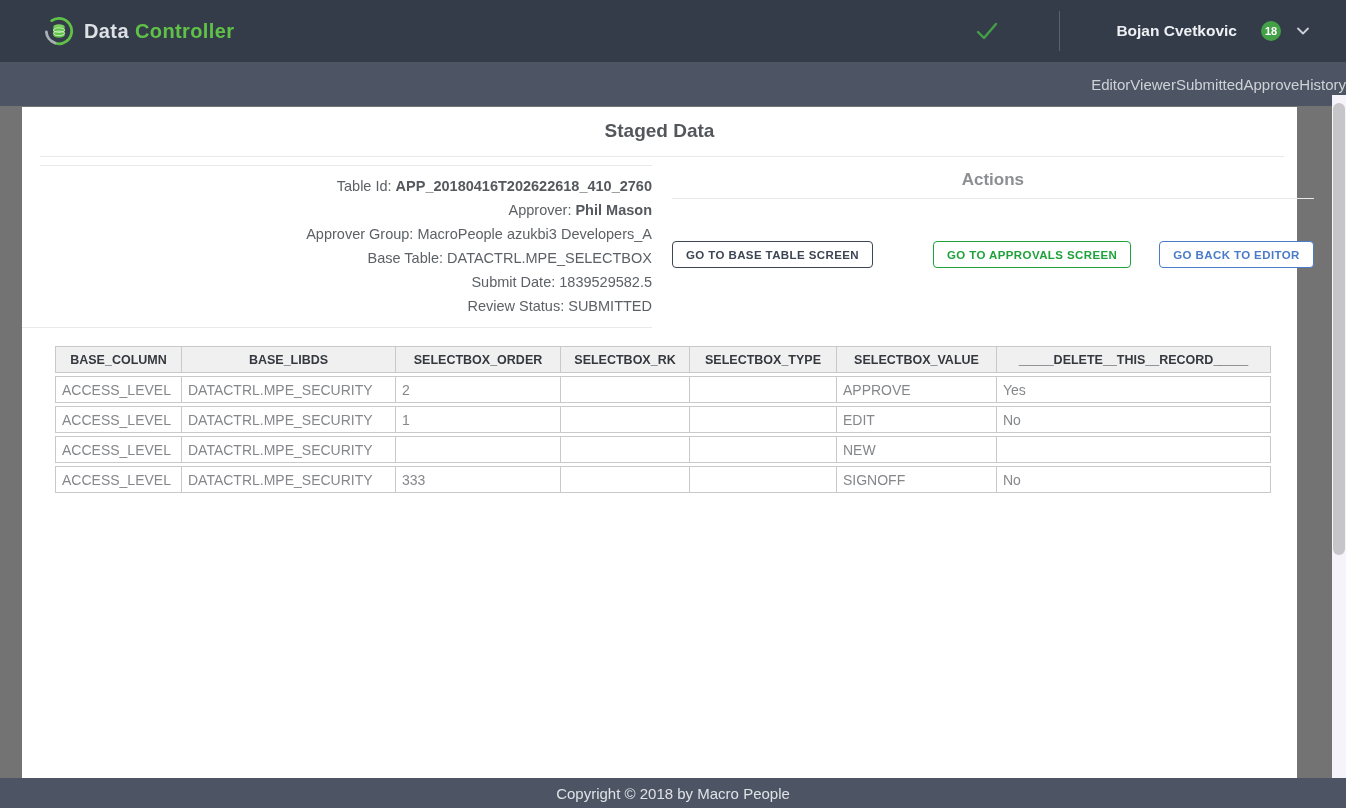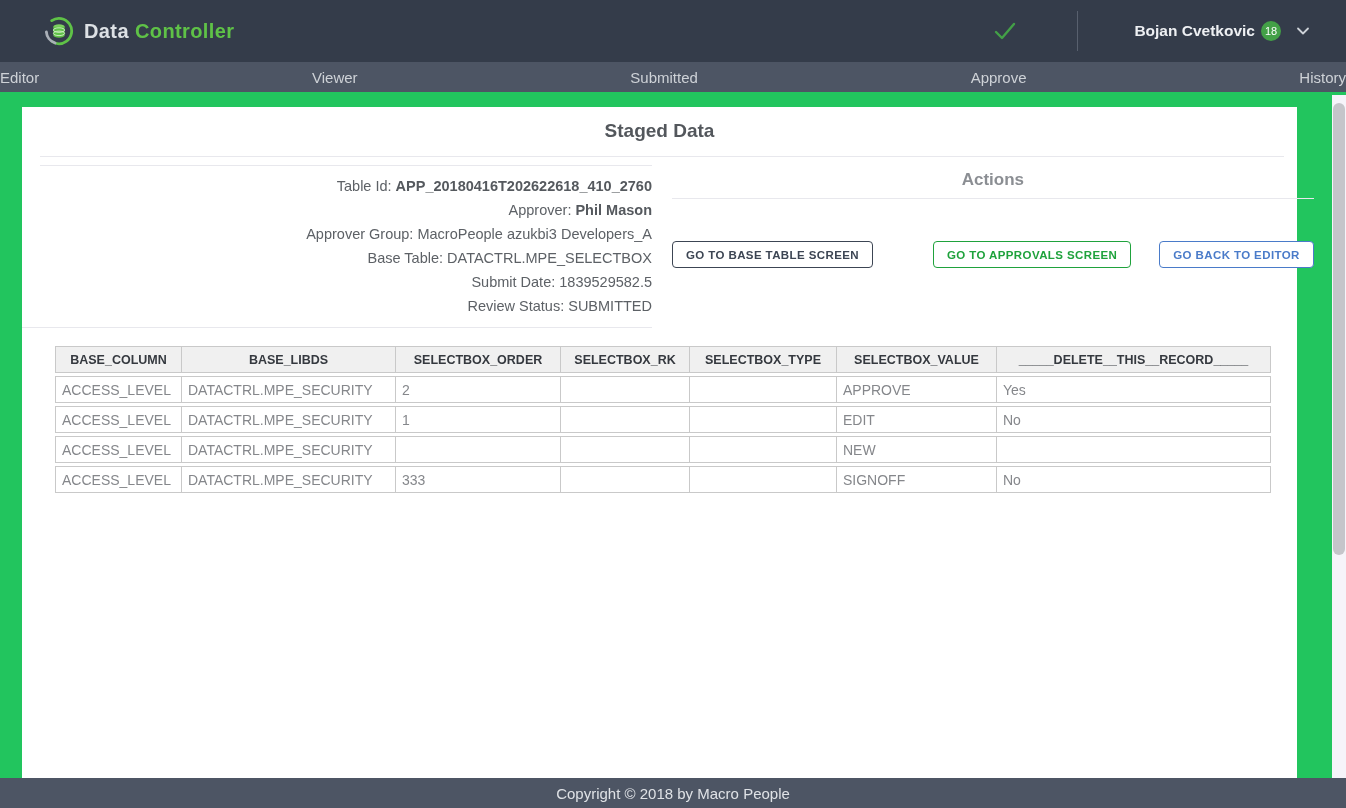--- a/index.html
+++ b/index.html
@@ -1,38 +1,38 @@
 <!DOCTYPE html>
 <html><head>
 <meta charset="utf-8">
 <style>
   * { margin:0; padding:0; box-sizing:border-box; }
   html,body { background:#e9e9ee; }
   body { font-family:"Liberation Sans", sans-serif; }
-  .app { position:relative; width:1346px; height:808px; background:#22c55e; overflow:hidden; margin:0 auto; }
+  .app { position:relative; width:1346px; height:808px; background:#737373; overflow:hidden; margin:0 auto; }
 
   
   .topbar { position:absolute; top:0; left:0; right:0; height:62px; background:#343c4a;
             display:flex; align-items:center; justify-content:space-between; padding:0 36px 0 44px; }
   .logo { display:flex; align-items:center; gap:10px; }
   .logo-text { font-size:20px; font-weight:bold; letter-spacing:0.4px; }
   .logo-data { color:#dde1e5; }
   .logo-controller { color:#5fc247; }
   .topbar-right { display:flex; align-items:center;gap:32px; }
   .check-wrap { display:flex; align-items:center; }
   .divider-v { width:1px; height:40px; background:#58606e; margin:0 24px 0 26px; }
   .user-menu { display:flex; align-items:center; cursor:pointer; }
   .user-name { color:#eef0f3; font-size:15.5px; font-weight:bold; }
   .badge { display:inline-flex; align-items:center; justify-content:center; min-width:20px; height:20px;
-           border-radius:10px; background:#43a047; color:#fff; font-size:11px; font-weight:normal; margin-left:6px; }
+           border-radius:10px; background:#43a047; color:#fff; font-size:11px; font-weight:bold; margin-left:24px; }
   .chevron { margin-left:15px; display:flex; }
 
   
-  .navbar { position:absolute; top:62px; left:0; right:0; height:30px; background:#4d5564;
-            display:flex; align-items:center; justify-content:space-between; gap:40px; }
+  .navbar { position:absolute; top:62px; left:0; right:0; height:44px; background:#4d5564;
+            display:flex; align-items:center; justify-content:flex-end; }
   .nav-item { color:#ced2d7; font-size:15px; cursor:pointer; }
 
   
   .card { position:absolute; left:22px; top:107px; width:1275px; bottom:30px; background:#ffffff; }
   .page-title { text-align:center; padding-top:13px; font-size:19px; color:#53575c; }
   hr { border:none; border-top:1px solid #e8e8ed; }
   hr.full { margin:14px 13px 0 18px; }
   .columns { display:flex; }
   .col-left { width:630px; padding-left:18px; }
   .col-right { flex:1; padding-right:16px; padding-left:20px; }

